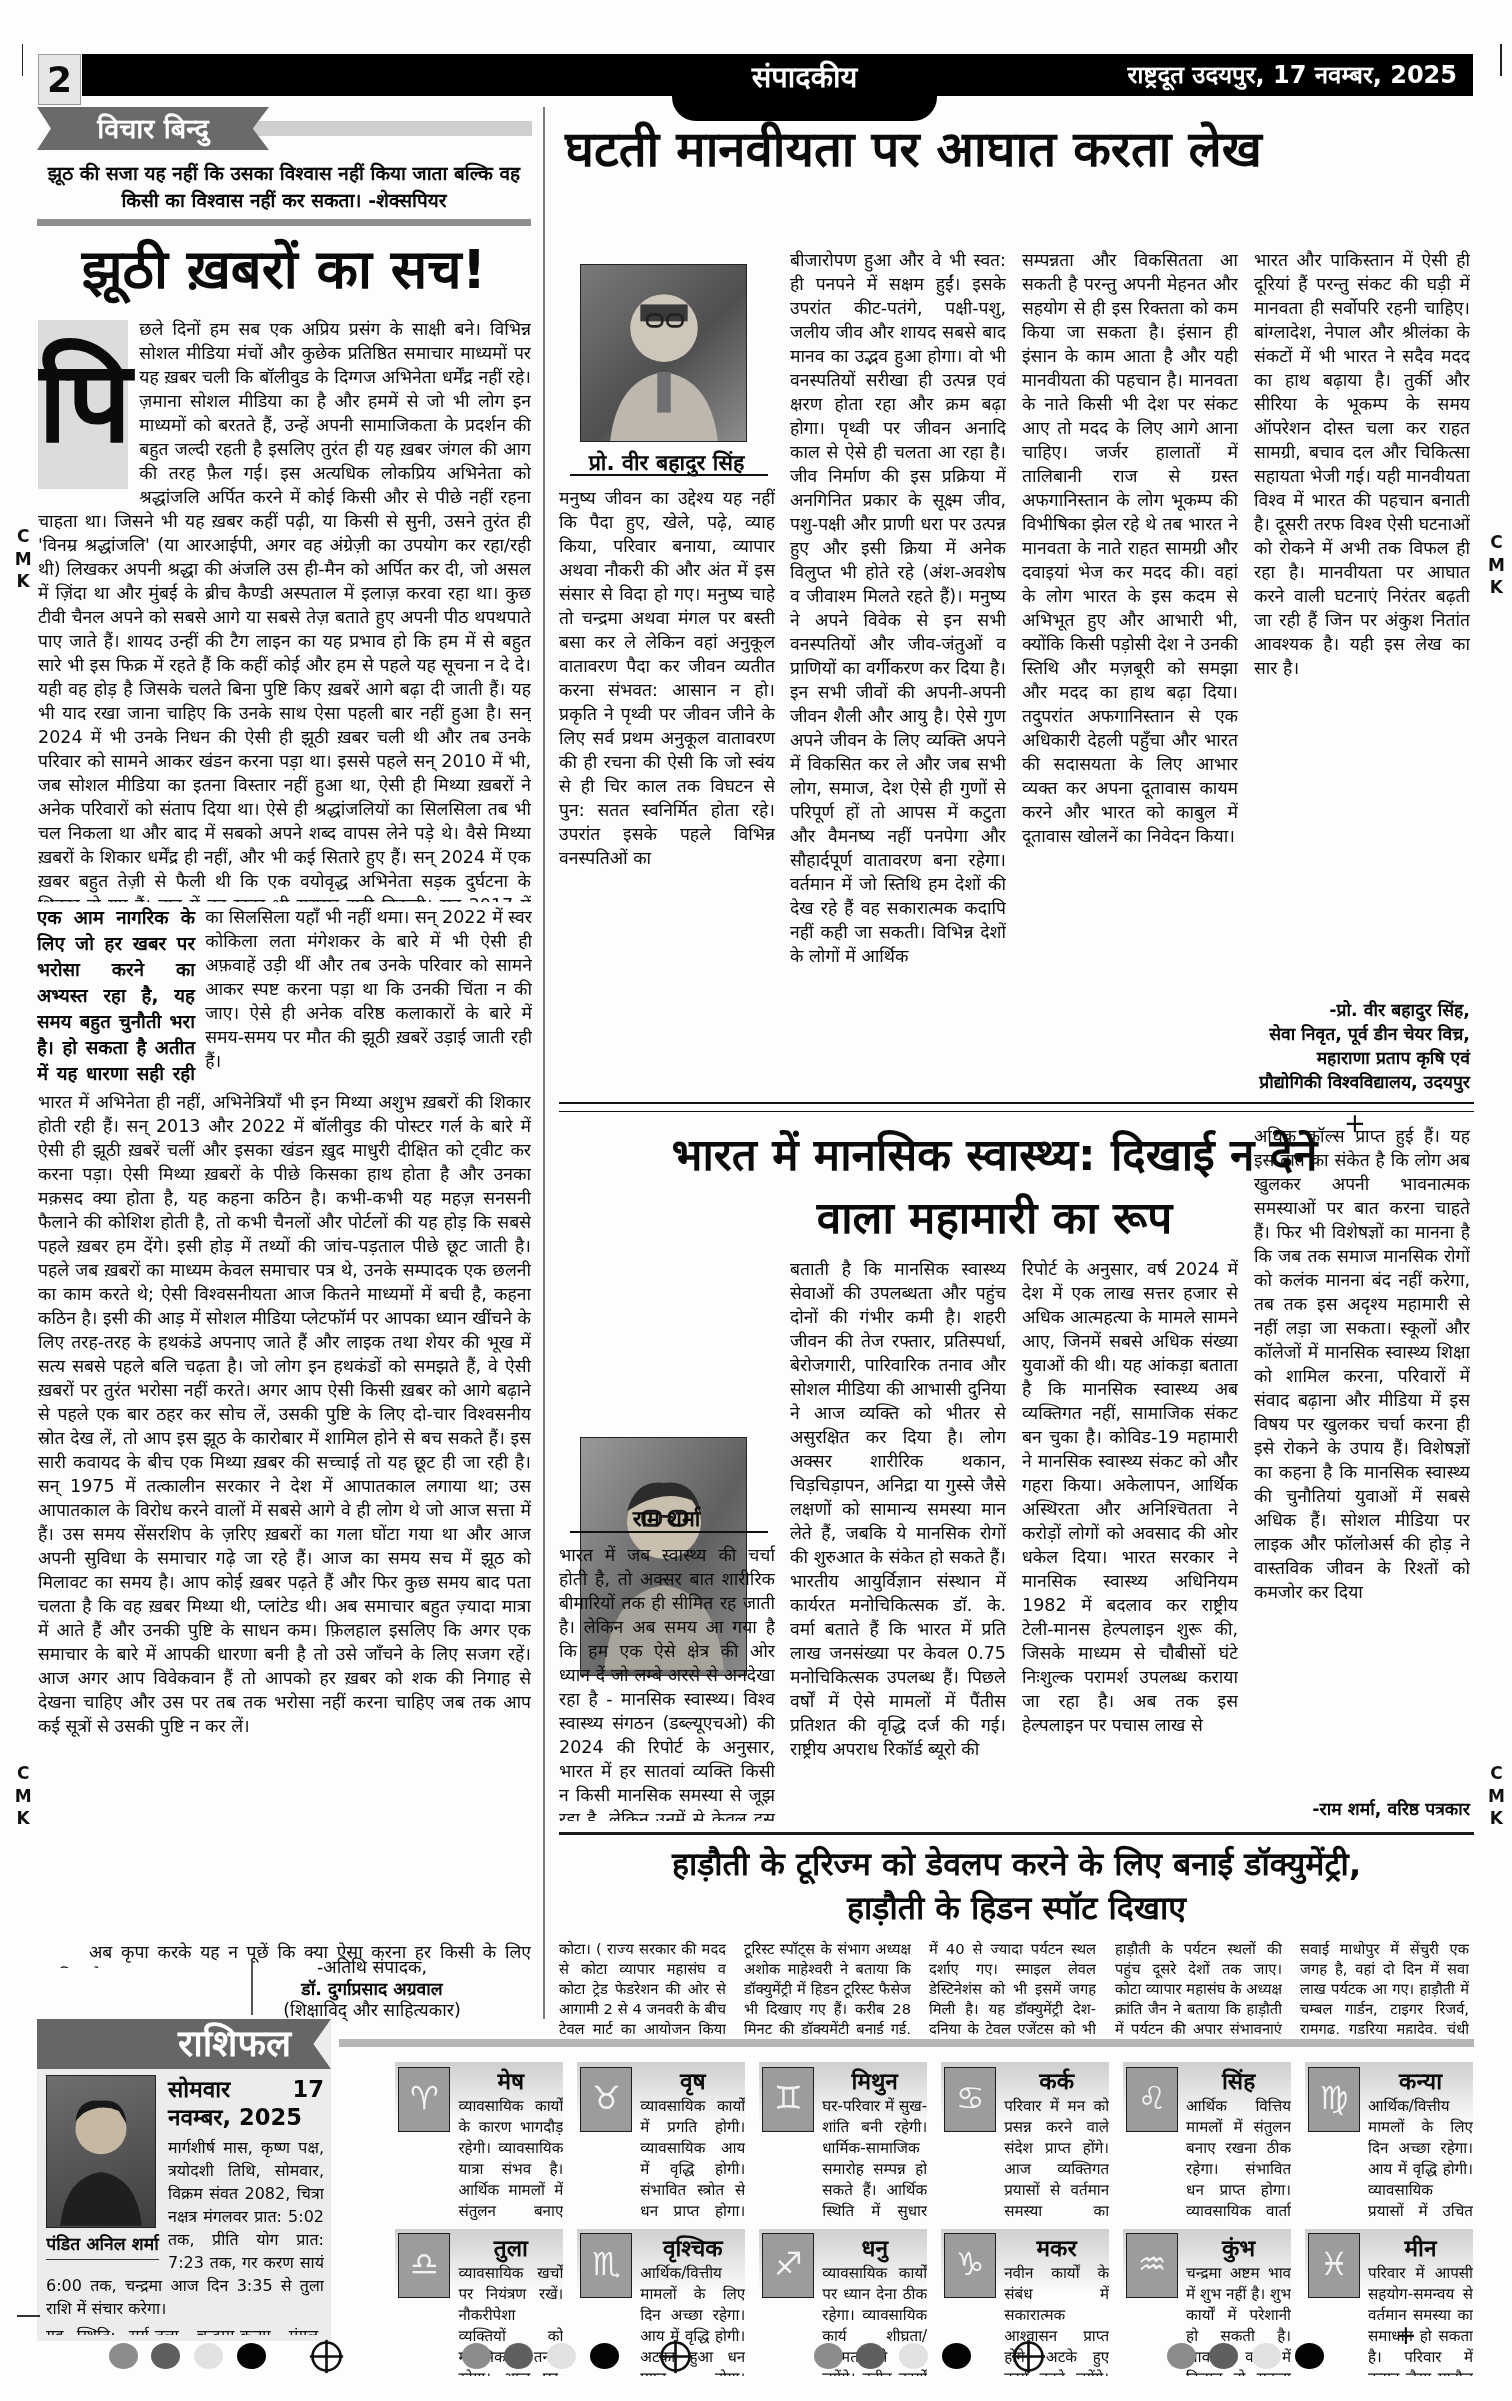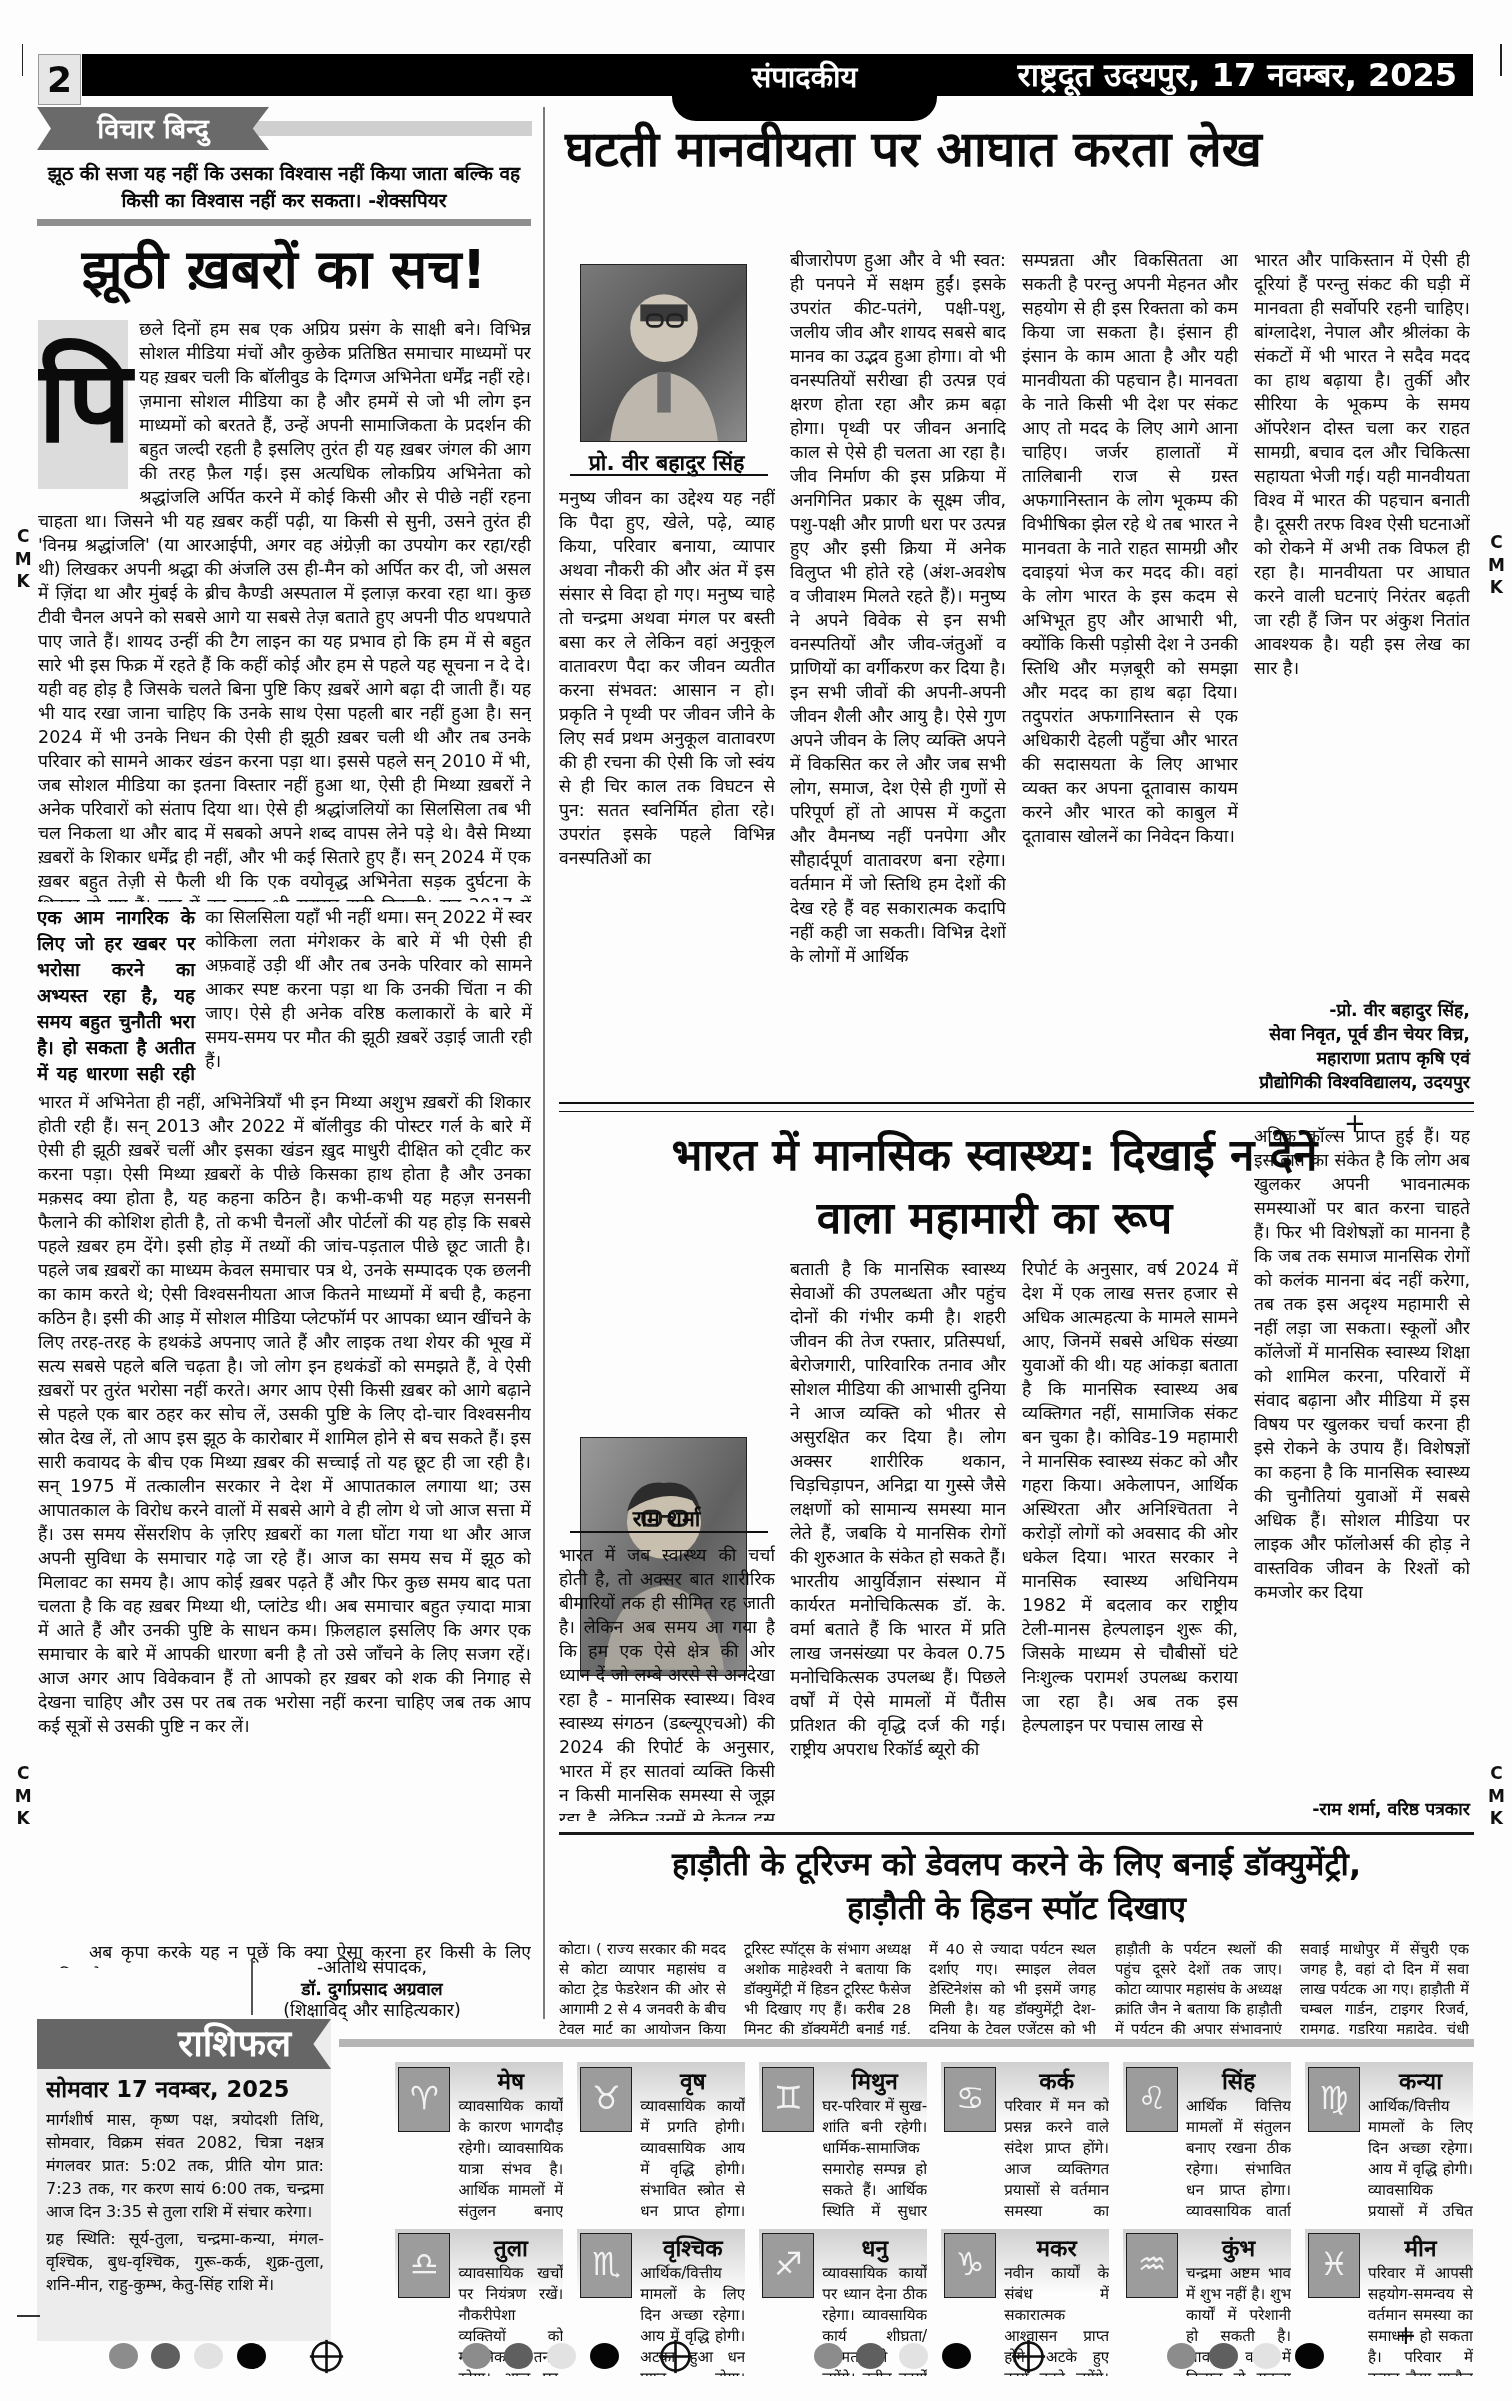--- a/index.html
+++ b/index.html
@@ -60,21 +60,21 @@
   <div class="abs cmk ctr" style="left:1488px;top:1762px;">
       <div>C</div>
       <div>M</div>
       <div>K</div>
     </div>
   <div class="abs cross" style="left:1344px;top:1110px;">+</div>
   <div class="abs cross" style="left:1395px;top:2322px;">+</div>
 
   <div class="abs ctr b" style="left:38px;top:54px;width:41px;height:49px;background:#e6e6e6;border:1.1px solid #999;font-size:36px;line-height:49px;">2</div>
   <div class="abs bar" style="left:82px;top:54px;width:1391px;height:42px;">
-    <div class="white b rt" style="font-size:32px;line-height:42px;padding-right:16px;">राष्ट्रदूत उदयपुर, 17 नवम्बर, 2025</div>
+    <div class="white b rt" style="font-size:24px;line-height:42px;padding-right:16px;">राष्ट्रदूत उदयपुर, 17 नवम्बर, 2025</div>
   </div>
   <div class="abs bar ctr" style="left:672px;top:54px;width:265px;height:67px;border-radius:0 0 24px 24px;">
     <span class="white b" style="font-size:29px;line-height:46px;">संपादकीय</span>
   </div>
 
   <div class="abs" style="left:243px;top:121px;width:289px;height:14.7px;background:#cfcfcf;"></div>
   <div class="abs ctr" style="left:37px;top:107px;width:232px;height:43px;background:#6a6a6a;
        clip-path:polygon(0 0,100% 0,93% 50%,100% 100%,0 100%,6% 50%);">
     <span class="white b" style="font-size:27px;line-height:43px;">विचार बिन्दु</span>
   </div>
@@ -170,20 +170,30 @@
   <div class="abs small-txt" style="left:1115px;top:1939px;width:167px;height:95px;">हाड़ौती के पर्यटन स्थलों की पहुंच दूसरे देशों तक जाए। कोटा व्यापार महासंघ के अध्यक्ष क्रांति जैन ने बताया कि हाड़ौती में पर्यटन की अपार संभावनाएं हैं।</div>
   <div class="abs small-txt" style="left:1300px;top:1939px;width:169px;height:95px;">सवाई माधोपुर में सेंचुरी एक जगह है, वहां दो दिन में सवा लाख पर्यटक आ गए। हाड़ौती में चम्बल गार्डन, टाइगर रिजर्व, रामगढ़, गड़रिया महादेव, चूंधी तीर्थ, रेतवाए, गागरोन किला सहित कई दर्शनीय स्थल शामिल है।</div>
 
   <div class="abs" style="left:339px;top:2039px;width:1135px;height:8px;background:#b5b5b5;"></div>
 
   <div class="abs" style="left:37px;top:2019px;width:294px;height:322px;background:#ececec;">
     <div class="abs bar" style="left:0;top:0;width:294px;height:50px;clip-path:polygon(0 0,100% 0,94% 50%,100% 100%,0 100%);background:#666;">
       <div class="white b" style="font-size:37px;line-height:50px;padding-left:141px;">राशिफल</div>
     </div>
     <div class="abs clip" style="left:9px;top:56px;width:278px;height:260px;font-size:16px;line-height:23px;text-align:justify;">
+      <div style="float:left;width:113px;margin:0 9px 3.4px 0;">
+        <div class="photo" style="width:108px;height:151px;background:linear-gradient(160deg,#6f6f6f,#3f3f3f);">
+          <svg width="102" height="147" viewBox="0 0 80 110">
+            <circle cx="40" cy="34" r="20" fill="#c6b9a4"></circle>
+            <path d="M20 28 Q22 10 40 12 Q58 10 60 30 L54 20 Q40 14 26 22 Z" fill="#181818"></path>
+            <path d="M8 110 Q12 72 40 68 Q68 72 72 110 Z" fill="#1f1f1f"></path>
+          </svg>
+        </div>
+        <div class="ctr b" style="font-size:17.5px;padding:4.5px 0 3.4px 0;border-bottom:1.7px solid #333;">पंडित अनिल शर्मा</div>
+      </div>
       <div class="b" style="font-size:22.6px;line-height:28px;margin-bottom:4.5px;">सोमवार 17 नवम्बर, 2025</div>
       <div>मार्गशीर्ष मास, कृष्ण पक्ष, त्रयोदशी तिथि, सोमवार, विक्रम संवत 2082, चित्रा नक्षत्र मंगलवर प्रात: 5:02 तक, प्रीति योग प्रात: 7:23 तक, गर करण सायं 6:00 तक, चन्द्रमा आज दिन 3:35 से तुला राशि में संचार करेगा।</div>
       <div style="margin-top:4.5px;">ग्रह स्थिति: सूर्य-तुला, चन्द्रमा-कन्या, मंगल-वृश्चिक, बुध-वृश्चिक, गुरू-कर्क, शुक्र-तुला, शनि-मीन, राहु-कुम्भ, केतु-सिंह राशि में।</div>
 
     </div>
   </div>
 
   <div class="abs zgrid" style="left:395px;top:2062px;width:1078px;height:314px;overflow:hidden;">
     <div class="zcell">
         <span class="zicon">♈</span>

